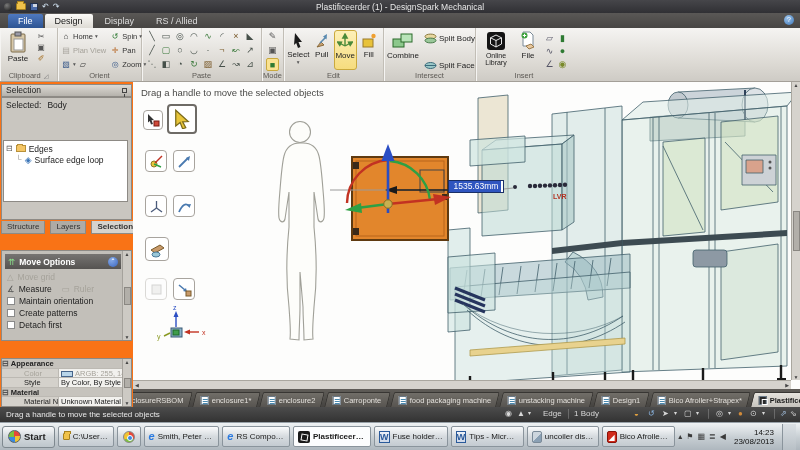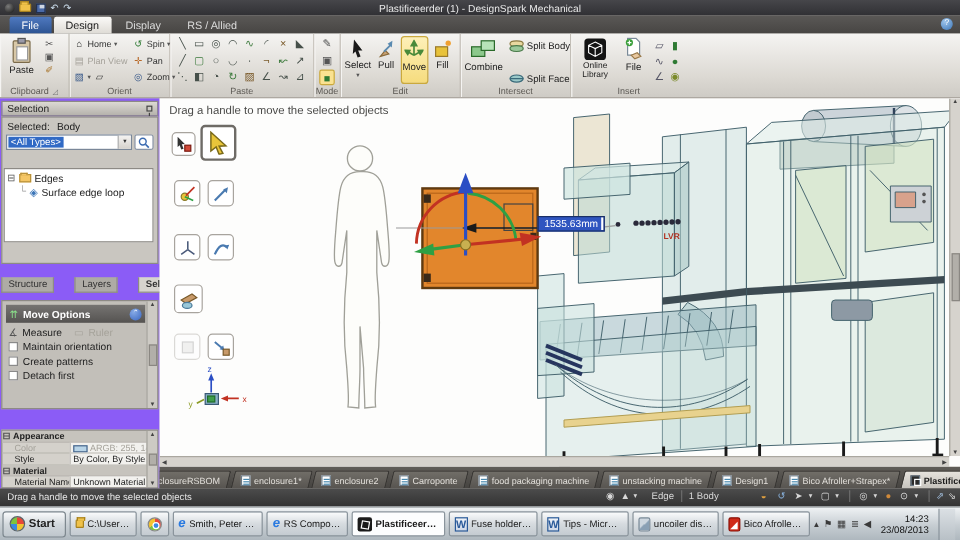--- a/index.html
+++ b/index.html
@@ -45,55 +45,55 @@
 .skc:nth-child(7n){color:#7a5a2a}
 .modecol{display:flex;flex-direction:column;gap:1px;align-items:center}
 .modecol .mc{width:13px;height:13px;font-size:9px;line-height:13px;text-align:center;color:#555}
 .mc.hl{background:#fae291;border:1px solid #caa93d;border-radius:2px;color:#2e7a33}
 .editbtn{display:flex;flex-direction:column;align-items:center;width:23px;padding-top:2px}
 .editbtn .elbl{font-size:8px;margin-top:1px}
 .editbtn.hl{background:linear-gradient(#fdf0b8,#f6dc7e);border:1px solid #caa93d;border-radius:3px;height:40px}
 .stackcol{display:flex;flex-direction:column;gap:16px;margin-left:2px;padding-top:3px}
 .stackrow{display:flex;align-items:center;gap:2px;font-size:8px;white-space:nowrap}
 
-.sidebar{position:absolute;left:0;top:82px;width:133px;height:325px;background:#8b5cf6}
+.sidebar{position:absolute;left:0;top:82px;width:133px;height:325px;background:#f97316}
 .phead{position:absolute;left:1px;right:1px;height:13px;background:linear-gradient(#dcd9d3,#b5b2ac);
   border:1px solid #8d8a85;font-size:8.5px;line-height:11px;padding-left:4px;color:#222;display:flex;justify-content:space-between;align-items:center}
 .pin{position:relative;width:5px;height:5px;border:1px solid #444;background:#cdcac4;margin-right:4px}
 .pin::after{content:"";position:absolute;left:1px;top:5px;width:1px;height:3px;background:#444}
 .selpanel-body{position:absolute;left:1px;top:15px;width:131px;height:123px;background:#c9c6c0;border:1px solid #8d8a85}
 .selrow{display:flex;gap:6px;padding:2px 4px;font-size:8.5px}
 .ddwrap{display:flex;gap:2px;padding:0 3px}
 .dd{flex:1;height:13px;background:#fff;border:1px solid #7a8798;display:flex;align-items:center}
 .dd .ddtext{background:#316ac5;color:#fff;font-size:8px;padding:0 2px;margin-left:1px}
 .dd .ddarrow{margin-left:auto;width:11px;height:11px;background:linear-gradient(#f4f3f1,#d5d2cc);border-left:1px solid #aaa;font-size:5.5px;text-align:center;line-height:11px;color:#333}
 .searchbtn{width:16px;height:13px;background:#fff;border:1px solid #8a96a8;border-radius:2px;display:flex;align-items:center;justify-content:center}
 .cbrow{display:flex;align-items:center;gap:4px;padding:3px 4px;font-size:8.5px}
 .cb{width:8px;height:8px;background:#fff;border:1px solid #8a8a8a}
 .tree{position:absolute;left:3px;top:58px;width:125px;height:62px;background:#fff;border:1px solid #8d8a85;font-size:8.5px;padding:2px}
 .trow{display:flex;align-items:center;gap:3px;height:11px}
 .texp{font-size:8px;color:#555}
 .tfolder{width:10px;height:7px;background:#f5c665;border:1px solid #b8913a;position:relative}
 .tfolder::before{content:"";position:absolute;left:0;top:-2px;width:4px;height:1px;background:#f5c665;border:1px solid #b8913a;border-bottom:none}
 .tdiamond{color:#3c76b8;font-size:9px}
-.ptabs{position:absolute;left:1px;top:149px;height:13px;display:flex;gap:17px}
+.ptabs{position:absolute;left:1px;top:139px;height:13px;display:flex;gap:5px}
 .ptab{height:13px;line-height:12px;padding:0 5px;font-size:8px;background:#aeaba5;border:1px solid #8d8a85;border-top:none;color:#333}
 .ptab.active{background:#d6d3cd;font-weight:bold}
 .optsbody{position:absolute;left:1px;top:168px;width:131px;height:91px;background:#c2bfb9;border:1px solid #8d8a85;overflow:hidden}
 .movebar{margin:3px 10px 2px 3px;height:15px;background:linear-gradient(#767472,#555351);color:#fff;
   display:flex;align-items:center;font-size:8.5px;font-weight:bold;padding:0 3px;gap:4px}
 .chev{margin-left:auto;width:10px;height:10px;border-radius:50%;background:radial-gradient(circle at 35% 30%,#86aae6,#3a66c0);color:#fff;font-size:7px;line-height:9px;text-align:center}
 .optrow{display:flex;align-items:center;gap:4px;padding:1px 5px;font-size:8.5px;height:12px}
 .vscroll{position:absolute;right:0;top:0;bottom:0;width:9px;background:#cdcac4;border-left:1px solid #a5a29c;font-size:5px;color:#444;
   display:flex;flex-direction:column;justify-content:space-between;align-items:center}
 .vthumb{width:7px;height:18px;background:#b2afa9;border:1px solid #8a8782}
 .propgrid{position:absolute;left:1px;top:276px;width:131px;height:49px;background:#d4d1cb;border:1px solid #8d8a85;overflow:hidden;font-size:7.5px}
 .prow{display:flex;height:9.5px;border-bottom:1px solid #bob}
 .prow{border-bottom:1px solid #bcb9b3}
-.prow .pl{width:56px;padding-left:10px;line-height:9px;overflow:hidden;white-space:nowrap}
+.prow .pl{width:56px;padding-left:22px;line-height:9px;overflow:hidden;white-space:nowrap}
 .prow .pv{flex:1;background:#f2f1ee;border-left:1px solid #bcb9b3;padding-left:2px;line-height:9px;overflow:hidden;white-space:nowrap}
 .prow.grp{background:#c6c3bd;font-weight:bold}
 .prow.grp .pl{padding-left:0;width:auto}
 .swatch{display:inline-block;width:12px;height:6px;background:#b8d4e8;border:1px solid #46648a;vertical-align:middle;margin-right:2px}
 
 .viewport{position:absolute;left:133px;top:82px;width:667px;height:307px;background:#fdfdfc;overflow:hidden}
 .hint{position:absolute;left:8px;top:5px;font-size:9.5px;color:#4a4a48}
 .toolbtn{position:absolute;background:#fff;border:1px solid #a8a49e;border-radius:4px;display:flex;align-items:center;justify-content:center}
 .toolbtn.big{border:2px solid #6e6b66}
 .toolbtn.ghost{opacity:.4}
@@ -378,32 +378,20 @@
 
     <div class="phead" style="top:2px">
       <span>Selection</span>
         <span class="pin"></span>
     </div>
     <div class="selpanel-body">
       <div class="selrow">
         <span>Selected:</span>
         <span>Body</span>
       </div>
-      <div class="ddwrap">
-        <div class="dd">
-          <span class="ddtext">&lt;All Types&gt;</span>
-          <span class="ddarrow">▾</span>
-        </div>
-        <div class="searchbtn">
-          <svg width="10" height="10" viewBox="0 0 10 10">
-            <circle cx="4" cy="4" r="2.8" fill="none" stroke="#3a6ab0" stroke-width="1.2"></circle>
-            <line x1="6.2" y1="6.2" x2="9" y2="9" stroke="#3a6ab0" stroke-width="1.4"></line>
-          </svg>
-        </div>
-      </div>
     </div>
     <div class="tree">
       <div class="trow">
         <span class="texp">⊟</span>
         <span class="tfolder"></span>
         <span>Edges</span>
       </div>
       <div class="trow" style="padding-left:10px">
         <span class="texp" style="color:#999">└</span>
         <span class="tdiamond">◈</span>
@@ -414,20 +402,24 @@
       <div class="ptab">Structure</div>
       <div class="ptab">Layers</div>
       <div class="ptab active">Selection</div>
     </div>
 
     <div class="optsbody">
       <div class="movebar">
         <span style="color:#8ae08a;font-weight:normal">⇈</span>
         <span>Move Options</span>
         <span class="chev">ˆ</span>
+      </div>
+      <div class="optrow dis">
+        <span>△</span>
+        <span>Move grid</span>
       </div>
       <div class="optrow">
         <span style="color:#555">∡</span>
         <span>Measure</span>
         <span class="dis" style="margin-left:6px">▭</span>
         <span class="dis">Ruler</span>
       </div>
       <div class="optrow">
         <span class="cb"></span>
         <span>Maintain orientation</span>

